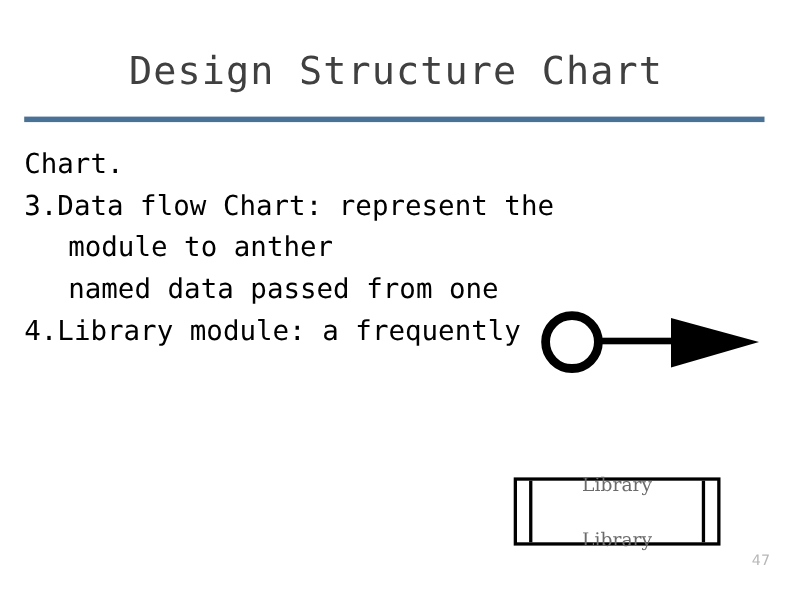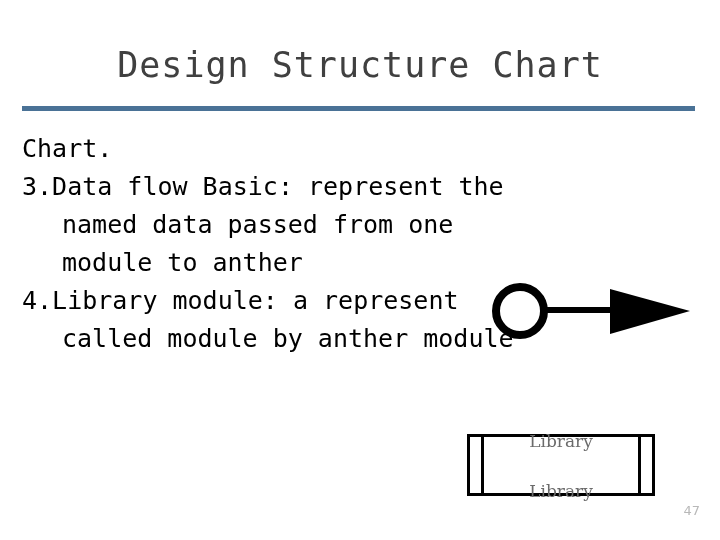--- a/index.html
+++ b/index.html
@@ -143,23 +143,23 @@
 <div id="slide">
 
   <div id="slide-title">Design Structure Chart</div>
 
   <div id="title-divider"></div>
 
   <div id="body-text">
 
     <div class="para"><span class="cont" style="padding-left:0">Chart.</span></div>
 
-    <div class="para"><span>3.</span><span>Data flow Basic: represent the</span><span class="cont">named data passed from one</span><span class="cont">module to anther</span></div>
+    <div class="para"><span>3.</span><span>Data flow Chart: represent the</span><span class="cont">module to anther</span><span class="cont">named data passed from one</span></div>
 
-    <div class="para"><span>4.</span><span>Library module: a represent</span><span class="cont">called module by anther module</span></div>
+    <div class="para"><span>4.</span><span>Library module: a frequently</span></div>
 
   </div>
 
   <div id="data-flow-arrow">
     <svg width="216" height="66" viewBox="0 0 216 66">
 
       <rect x="36" y="29" width="96" height="6" fill="#000000"></rect>
 
       <circle cx="36" cy="33" r="24" fill="#ffffff" stroke="#000000" stroke-width="8"></circle>
 

